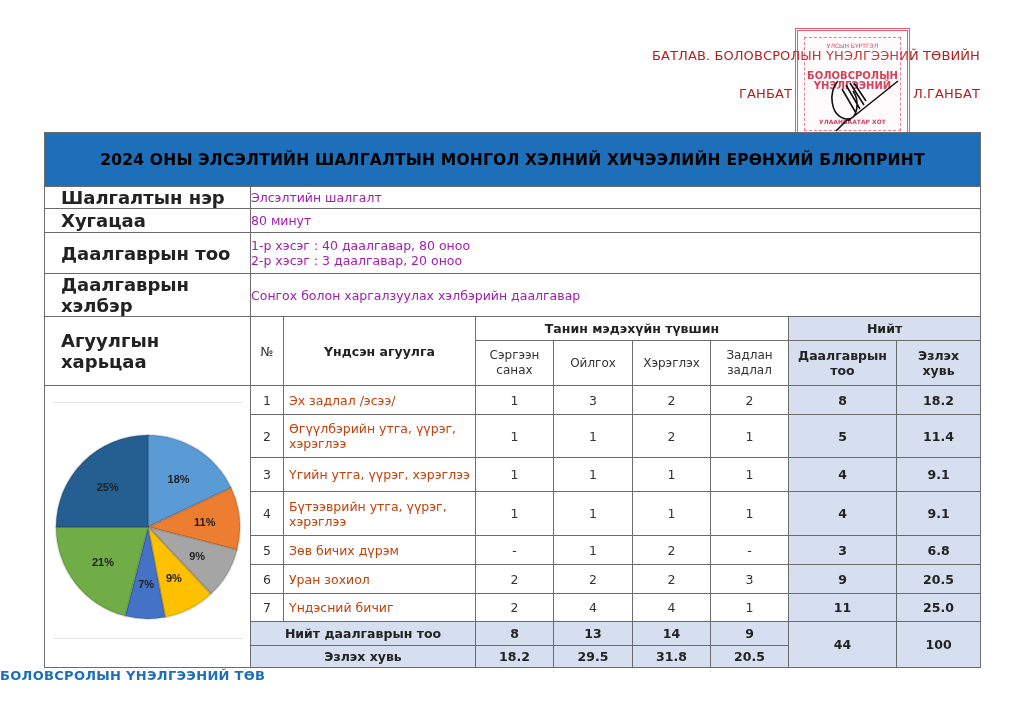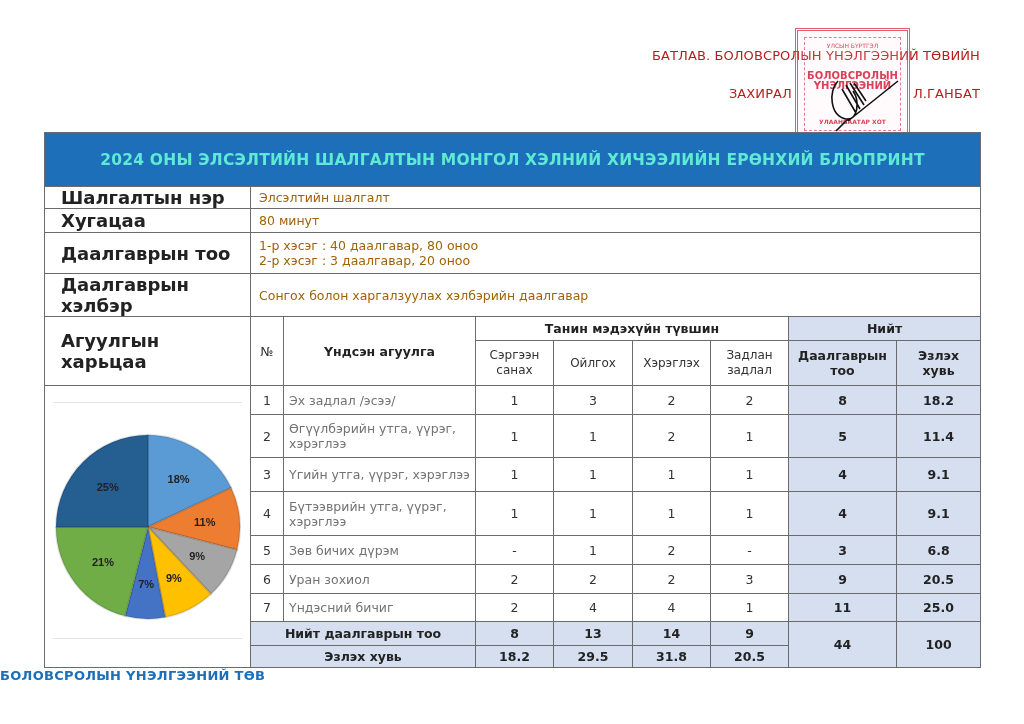--- a/index.html
+++ b/index.html
@@ -23,48 +23,48 @@
   .stamp .st-mid { top: 40px; }
   .stamp .st-bot { bottom: 10px; font-size: 6px; }
   .stamp svg { position: absolute; left: 10px; top: 30px; }
 
   table.bp {
     position: absolute; left: 44px; top: 132px; width: 936px;
     border-collapse: collapse; table-layout: fixed; font-size: 12.5px;
   }
   table.bp td { border: 1px solid #6b6b6b; vertical-align: middle; }
   .hdr {
-    background: #1c6fb8; color: #5eead4; font-weight: bold; text-align: center;
+    background: #1c6fb8; color: #000000; font-weight: bold; text-align: center;
     font-size: 15.5px; height: 54px; letter-spacing: 0.2px;
   }
   .lbl { font-weight: bold; padding-left: 16px; font-size: 18px; }
-  .val { padding-left: 8px; color: #a16207; font-size: 12.5px; }
+  .val { color: #a21caf; font-size: 12.5px; }
   .c { text-align: center; }
   .b { font-weight: bold; }
   .blue { background: #d6dff0; }
   .num { color: #333; }
-  .topic { padding-left: 5px; color: #737373; line-height: 15px; }
+  .topic { padding-left: 5px; color: #c2410c; line-height: 15px; }
   .sub { color: #333; font-size: 12px; line-height: 15px; }
 
   .piecell { position: relative; padding: 0; }
   .pie-wrap { position: absolute; left: 0; top: 0; width: 100%; height: 100%; }
   .pie-wrap .line { position: absolute; left: 8px; right: 8px; height: 1px; background: #e3e3e3; }
   .pie-wrap svg { position: absolute; left: 8px; top: 46px; }
 
   .footer {
     position: absolute; top: 668px; left: 0; width: 1024px; text-align: left;
     color: #1c6fb8; font-weight: bold; font-size: 13px; letter-spacing: 0.3px;
   }
 </style>
 </head>
 <body>
 
 <div class="approval l1">БАТЛАВ. БОЛОВСРОЛЫН ҮНЭЛГЭЭНИЙ ТӨВИЙН</div>
 <div class="approval l2">
-  <span class="dir">ЗАХИРАЛ</span>
+  <span class="dir">ГАНБАТ</span>
   <span class="name">Л.ГАНБАТ</span>
 </div>
 
 <div class="stamp">
   <div class="inner"></div>
   <div class="st-text st-top">УЛСЫН БҮРТГЭЛ</div>
   <div class="st-text st-mid">
     <div>БОЛОВСРОЛЫН</div>
     <div>ҮНЭЛГЭЭНИЙ</div>
   </div>

